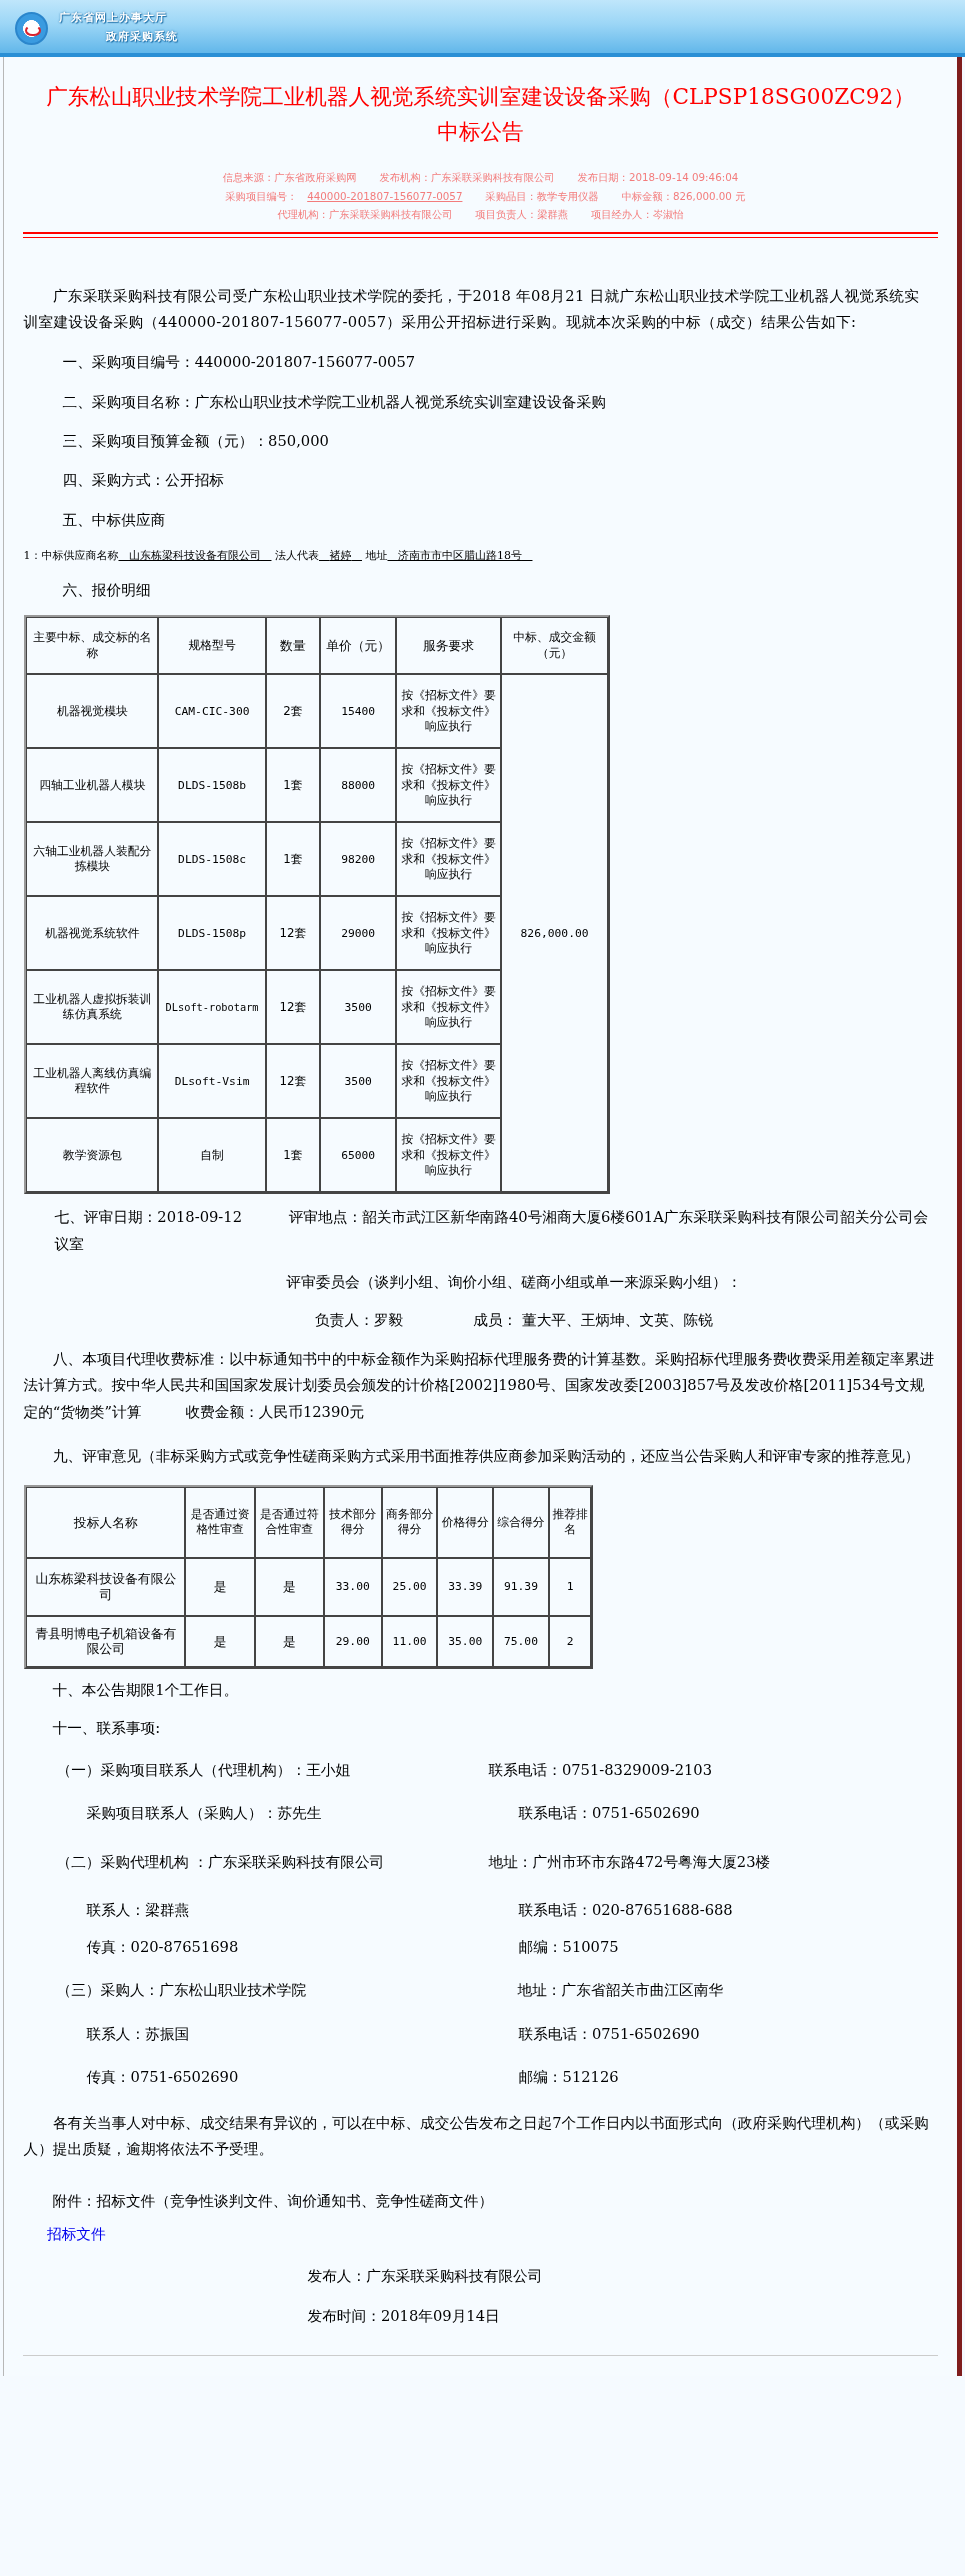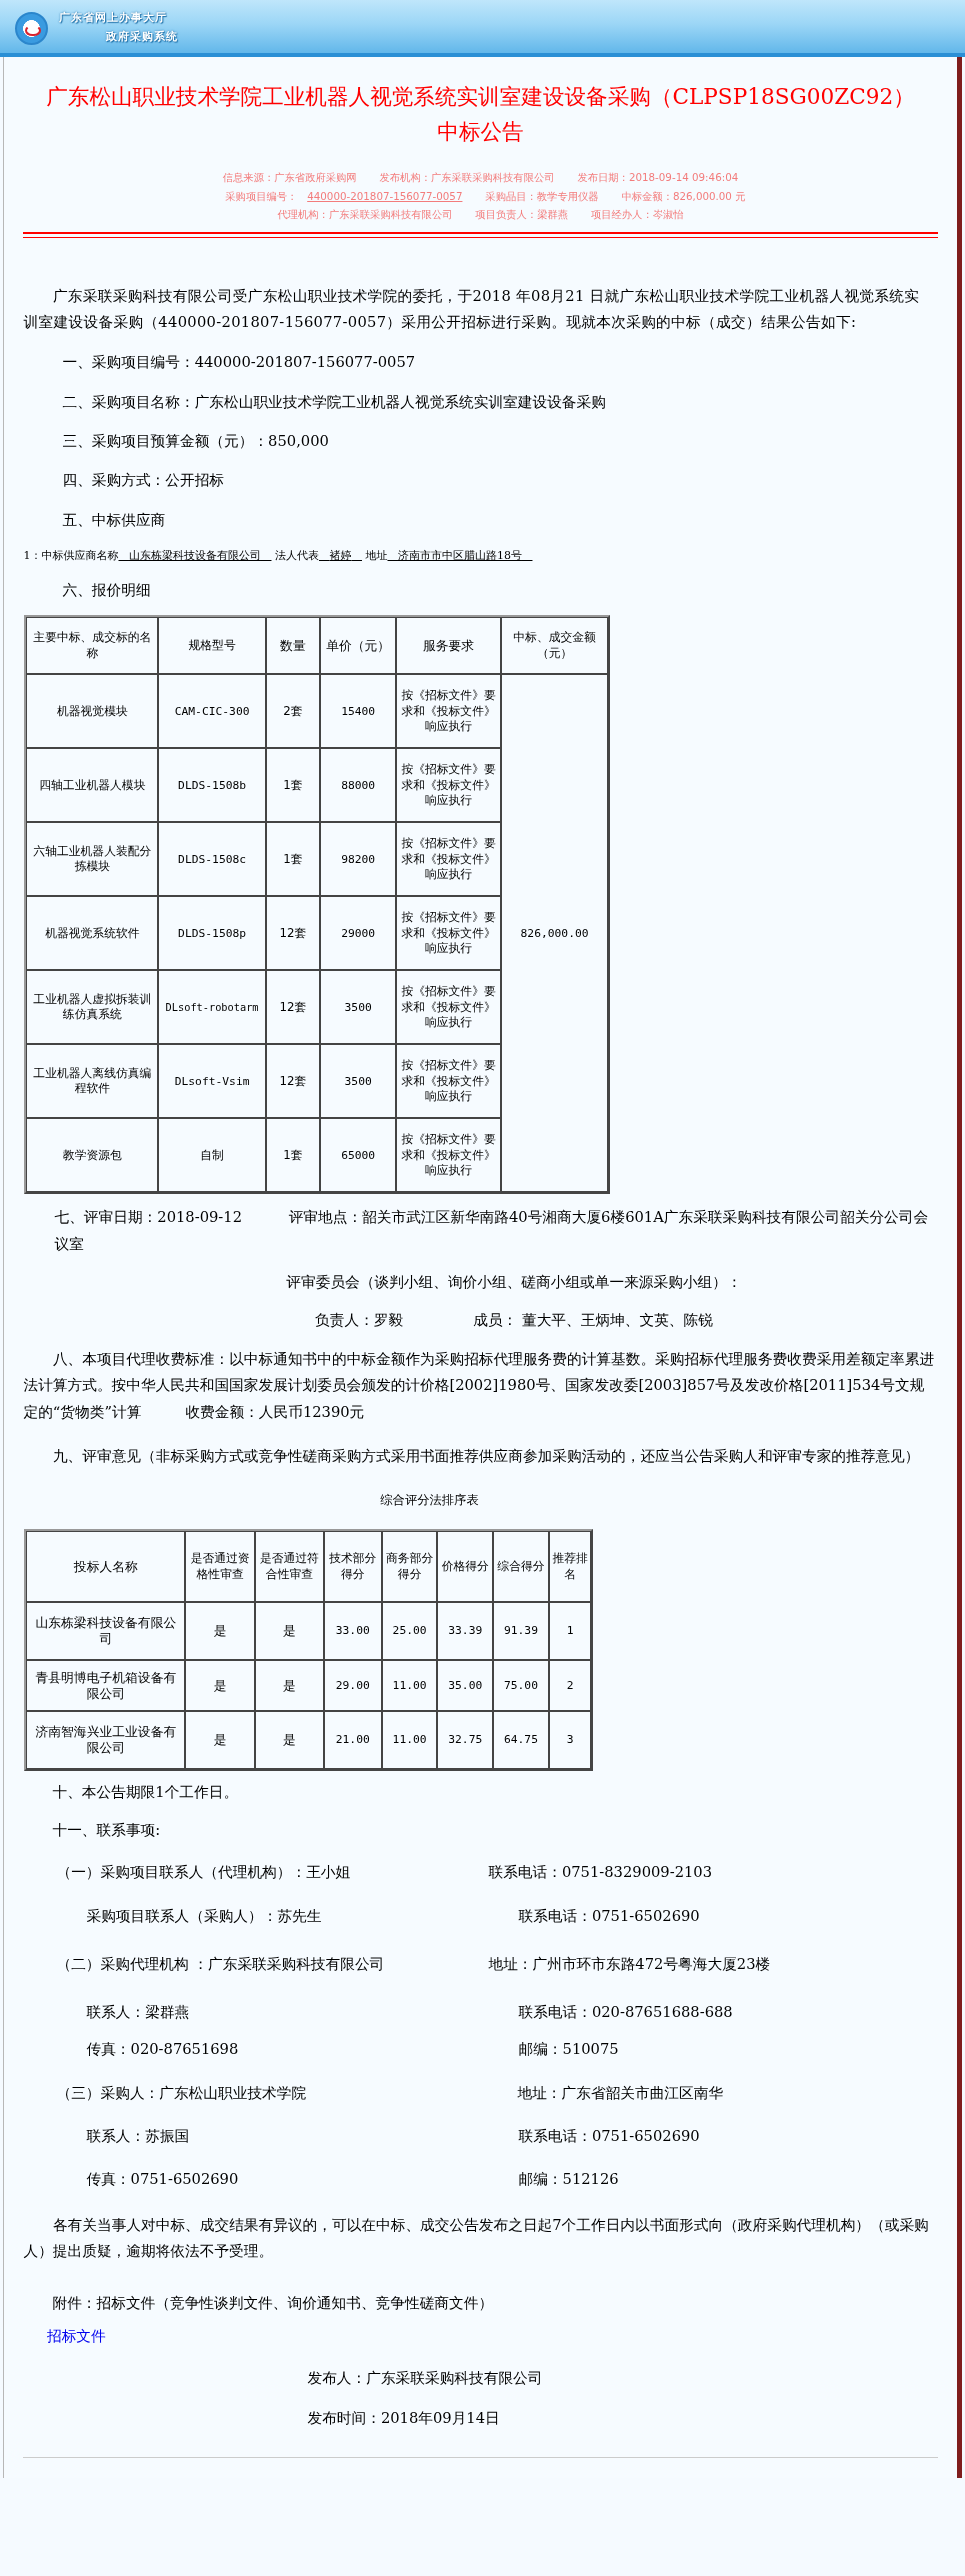--- a/index.html
+++ b/index.html
@@ -174,21 +174,20 @@
       <span>七、评审日期：2018-09-12</span>&nbsp;&nbsp;&nbsp;&nbsp;&nbsp;&nbsp;&nbsp;&nbsp;&nbsp;&nbsp;<span>评审地点：韶关市武江区新华南路40号湘商大厦6楼601A广东采联采购科技有限公司韶关分公司会议室</span>
     </p>
     <p class="p ind2" style="margin-top:11.8px">评审委员会（谈判小组、询价小组、磋商小组或单一来源采购小组）：</p>
     <p class="p ind2" style="margin-top:11.8px">
       <span>负责人：罗毅</span>&nbsp;&nbsp;&nbsp;&nbsp;&nbsp;&nbsp;&nbsp;&nbsp;&nbsp;&nbsp;&nbsp;&nbsp;&nbsp;&nbsp;&nbsp;<span>成员： 董大平、王炳坤、文英、陈锐</span>
     </p>
 
     <p class="p indent" style="margin-top:11.8px">八、本项目代理收费标准：以中标通知书中的中标金额作为采购招标代理服务费的计算基数。采购招标代理服务费收费采用差额定率累进法计算方式。按中华人民共和国国家发展计划委员会颁发的计价格[2002]1980号、国家发改委[2003]857号及发改价格[2011]534号文规定的“货物类”计算　　　收费金额：人民币12390元</p>
     <p class="p indent" style="margin-top:17.7px">九、评审意见（非标采购方式或竞争性磋商采购方式采用书面推荐供应商参加采购活动的，还应当公告采购人和评审专家的推荐意见）</p>
 
-    <div style="width:586px;text-align:center;margin-top:17.7px;font-family:'DejaVu Sans',sans-serif;font-size:12.3px;padding-left:226px">综合评分法排序表</div>
 
     <table class="grid" style="margin-top:15.7px;margin-left:1px;width:569px">
       <tbody>
           <tr style="height:71px">
         <td style="width:134px;font-size:12.8px">投标人名称</td>
         <td style="width:59px">是否通过资格性审查</td>
         <td style="width:58px">是否通过符合性审查</td>
         <td style="width:49px">技术部分得分</td>
         <td style="width:47px">商务部分得分</td>
         <td style="width:47px">价格得分</td>
@@ -208,30 +207,20 @@
       <tr style="height:51px">
         <td style="font-size:12.8px">青县明博电子机箱设备有限公司</td>
         <td style="font-size:12.8px">是</td>
         <td style="font-size:12.8px">是</td>
         <td class="mono">29.00</td>
         <td class="mono">11.00</td>
         <td class="mono">35.00</td>
         <td class="mono">75.00</td>
         <td class="mono">2</td>
       </tr>
-      <tr style="height:58px">
-        <td style="font-size:12.8px">济南智海兴业工业设备有限公司</td>
-        <td style="font-size:12.8px">是</td>
-        <td style="font-size:12.8px">是</td>
-        <td class="mono">21.00</td>
-        <td class="mono">11.00</td>
-        <td class="mono">32.75</td>
-        <td class="mono">64.75</td>
-        <td class="mono">3</td>
-      </tr>
     </tbody>
       </table>
 
     <p class="p" style="margin-top:7.8px;padding-left:29px">十、本公告期限1个工作日。</p>
     <p class="p" style="margin-top:11.8px;padding-left:29px">十一、联系事项:</p>
 
     <div class="two" style="margin-top:15.7px;padding-left:33px">
       <div>（一）采购项目联系人（代理机构）：王小姐</div>
       <div style="padding-left:-29px;margin-left:-29px">联系电话：0751-8329009-2103</div>
     </div>

